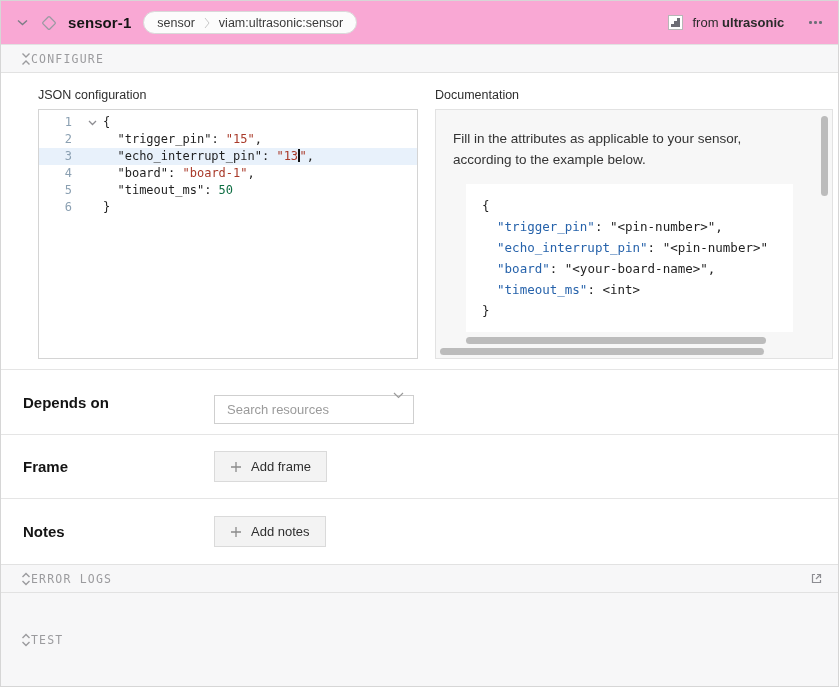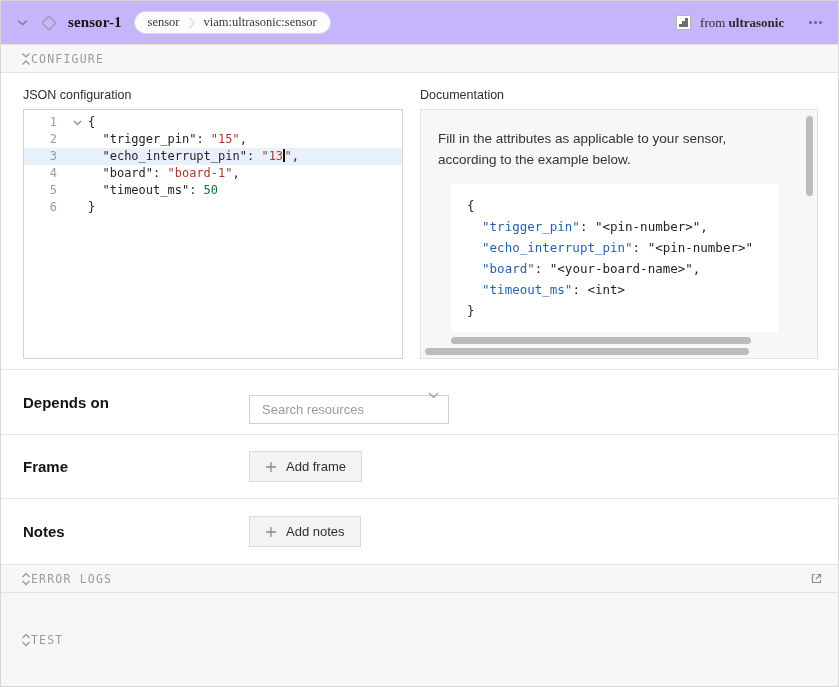--- a/index.html
+++ b/index.html
@@ -16,22 +16,21 @@
     overflow: hidden;
     display: flex; flex-direction: column;
   }
 
   
   .header {
     height: 44px; flex: 0 0 44px;
     border-bottom: 1px solid #e2e2e2;
     display: flex; align-items: center;
     padding: 0 14px 0 16px;
-    background: #c4b5fd;
-    font-family: Liberation Serif, serif;
+    background: #f9a8d4;
   }
   .icon-btn { display: inline-flex; align-items: center; justify-content: center; cursor: pointer; }
   .hdr-title { font-size: 15px; font-weight: 700; color: #161616; margin-left: 10px; letter-spacing: .1px; }
   .pill {
     margin-left: 12px;
     display: inline-flex; align-items: center;
     height: 23px; padding: 0 13px;
     border: 1px solid #d9d9d9; border-radius: 12px;
     background: #fcfcfc;
     font-size: 12.5px; color: #3a3a3a;
@@ -58,21 +57,21 @@
     font-size: 11.5px; letter-spacing: 1.2px;
     color: #9b9b9e;
   }
   .section-bar .right { margin-left: auto; }
 
   
   .content {
     height: 296px; flex: 0 0 296px;
     background: #fff;
     padding: 15px 20px 0 22px;
-    display: flex; gap: 17px;
+    display: flex; gap: 17px; margin-left: 15px;
   }
   .col-label { font-size: 12.5px; color: #2e2e2e; margin-bottom: 7px; }
 
   
   .editor-col { width: 380px; flex: 0 0 380px; }
   .editor {
     width: 380px; height: 250px;
     border: 1px solid #d4d4d4;
     background: #fff;
     font-family: "DejaVu Sans Mono", monospace;
@@ -134,21 +133,20 @@
     width: 324px; height: 7px; border-radius: 4px;
     background: #bcbcbc;
   }
 
   
   .field-row {
     border-top: 1px solid #e5e5e5;
     display: flex; align-items: center;
     padding-left: 22px;
     background: #fff;
-    gap: 35px;
   }
   .row-h65 { height: 65px; flex: 0 0 65px; }
   .row-h64 { height: 64px; flex: 0 0 64px; }
   .row-h66 { height: 66px; flex: 0 0 66px; }
   .field-label { width: 191px; flex: 0 0 191px; font-size: 15px; font-weight: 700; color: #141414; }
 
   .search-select { position: relative; width: 200px; }
   .search-select input {
     width: 200px; height: 29px;
     border: 1px solid #cfcfcf; background: #fff;

